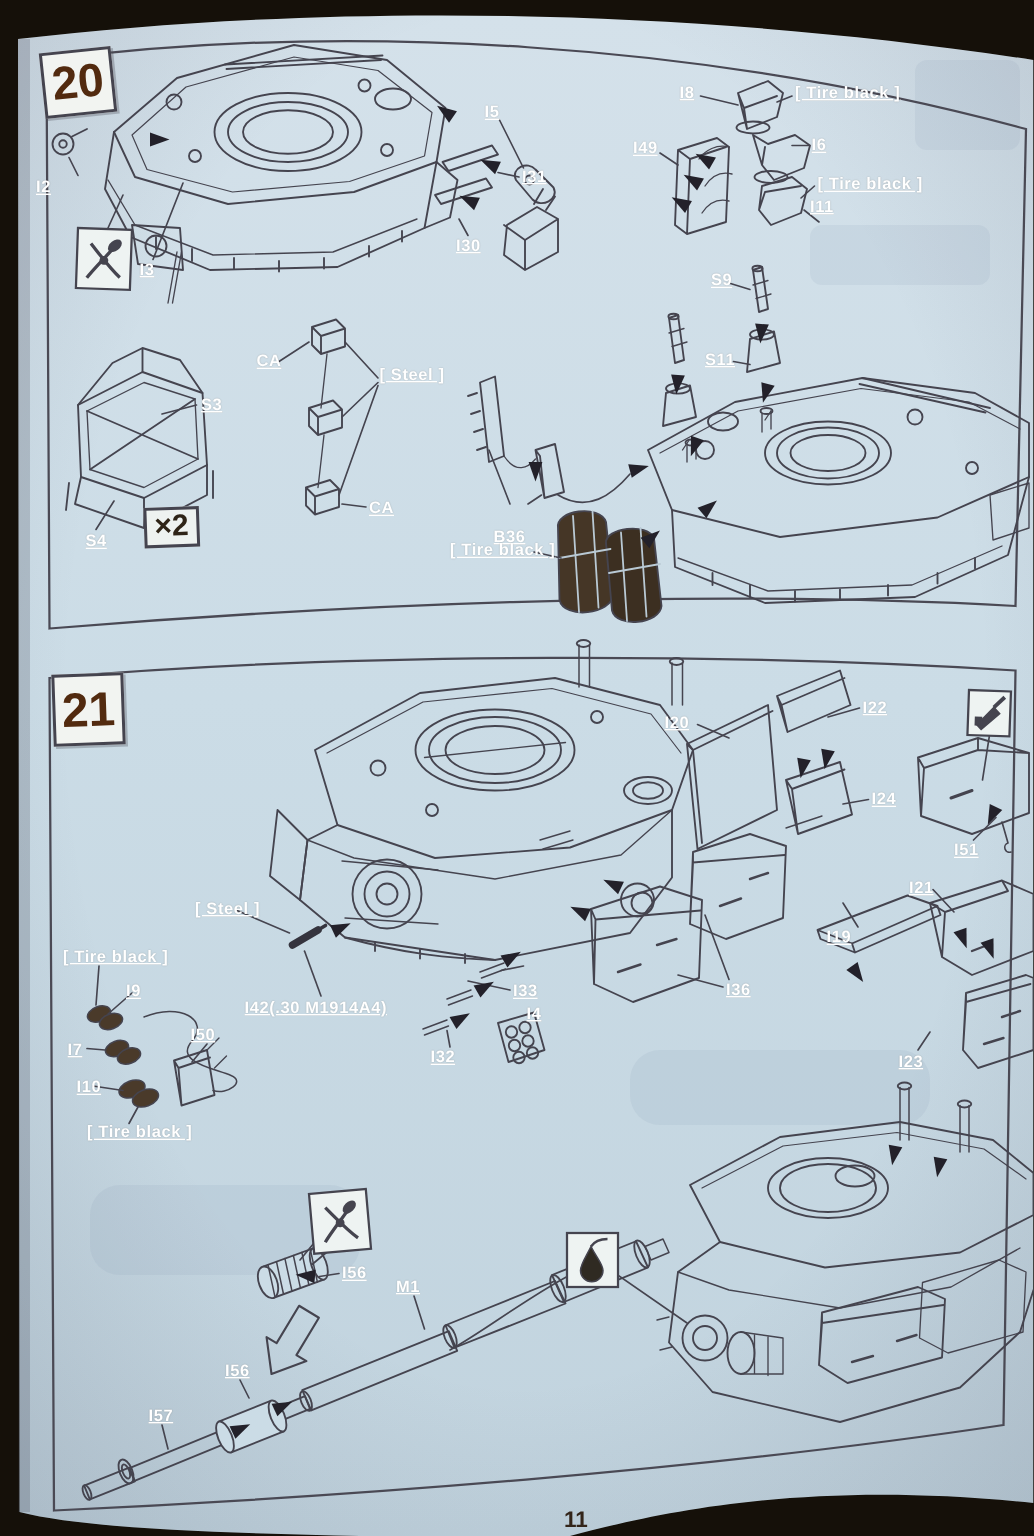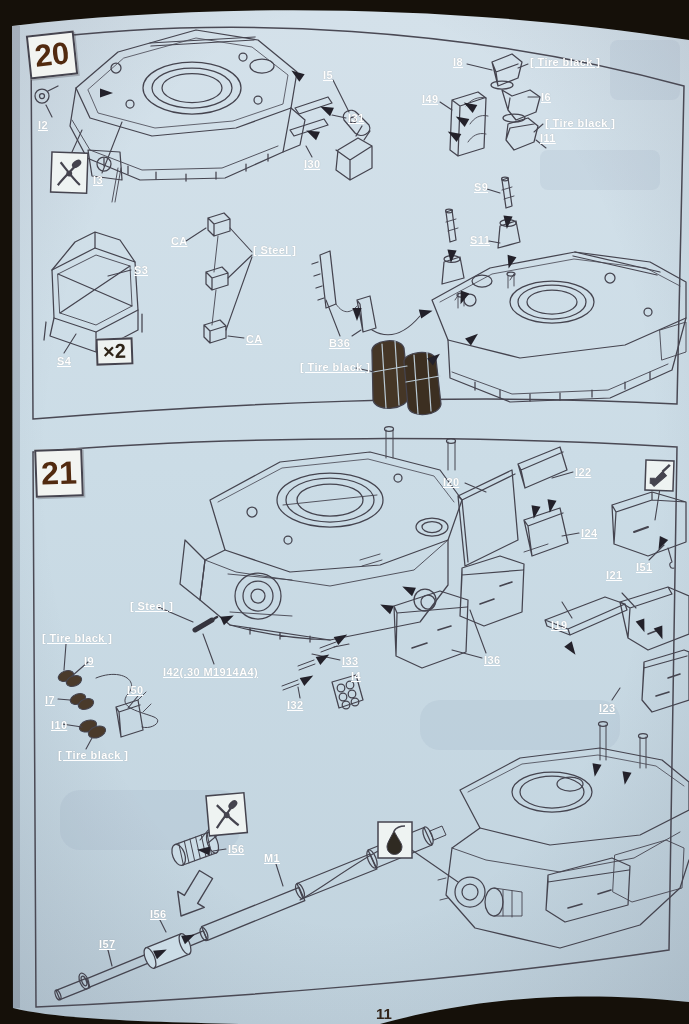--- a/index.html
+++ b/index.html
@@ -411,47 +411,47 @@
       <path d="M17,11 L24,4" stroke-width="2.6"></path>
       <path d="M5,18 l4,0 0,5 -4,0 Z" stroke-width="1" fill="#45444f"></path>
     </g>
   </g>
 </svg>
 
 <div class="badge badge20">20</div>
 <div class="badge badge21">21</div>
 <div class="mult">×2</div>
 
-<div class="lbl" style="left:38px;top:119px">I2</div>
+<div class="lbl" style="left:24px;top:119px">I2</div>
 <div class="lbl" style="left:93px;top:174px">I3</div>
 <div class="lbl" style="left:323px;top:69px">I5</div>
 <div class="lbl" style="left:348px;top:112px">I31</div>
 <div class="lbl" style="left:304px;top:158px">I30</div>
 <div class="lbl" style="left:453px;top:56px">I8</div>
 <div class="lbl" style="left:530px;top:56px">[ Tire black ]</div>
 <div class="lbl" style="left:422px;top:93px">I49</div>
 <div class="lbl" style="left:541px;top:91px">I6</div>
 <div class="lbl" style="left:545px;top:117px">[ Tire black ]</div>
 <div class="lbl" style="left:540px;top:132px">I11</div>
 <div class="lbl" style="left:474px;top:181px">S9</div>
 <div class="lbl" style="left:470px;top:234px">S11</div>
 <div class="lbl" style="left:171px;top:235px">CA</div>
 <div class="lbl" style="left:253px;top:244px">[ Steel ]</div>
 <div class="lbl" style="left:246px;top:333px">CA</div>
 <div class="lbl" style="left:134px;top:264px">S3</div>
 <div class="lbl" style="left:57px;top:355px">S4</div>
-<div class="lbl" style="left:329px;top:337px">B36</div>
+<div class="lbl" style="left:329px;top:352px">B36</div>
 <div class="lbl" style="left:300px;top:361px">[ Tire black ]</div>
 
 <div class="lbl" style="left:443px;top:476px">I20</div>
 <div class="lbl" style="left:575px;top:466px">I22</div>
 <div class="lbl" style="left:581px;top:527px">I24</div>
 <div class="lbl" style="left:636px;top:561px">I51</div>
 <div class="lbl" style="left:551px;top:619px">I19</div>
-<div class="lbl" style="left:606px;top:569px">I21</div>
+<div class="lbl" style="left:606px;top:586px">I21</div>
 <div class="lbl" style="left:599px;top:702px">I23</div>
 <div class="lbl" style="left:484px;top:654px">I36</div>
 <div class="lbl" style="left:130px;top:600px">[ Steel ]</div>
 <div class="lbl" style="left:163px;top:666px">I42(.30 M1914A4)</div>
 <div class="lbl" style="left:351px;top:670px">I4</div>
 <div class="lbl" style="left:342px;top:655px">I33</div>
 <div class="lbl" style="left:287px;top:699px">I32</div>
 <div class="lbl" style="left:42px;top:632px">[ Tire black ]</div>
 <div class="lbl" style="left:84px;top:655px">I9</div>
 <div class="lbl" style="left:45px;top:694px">I7</div>

